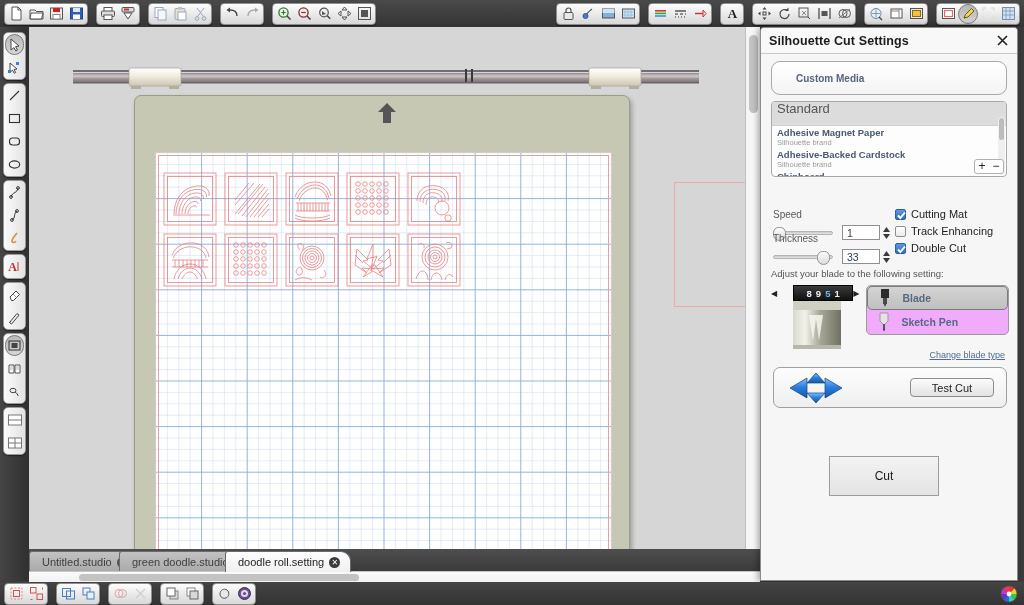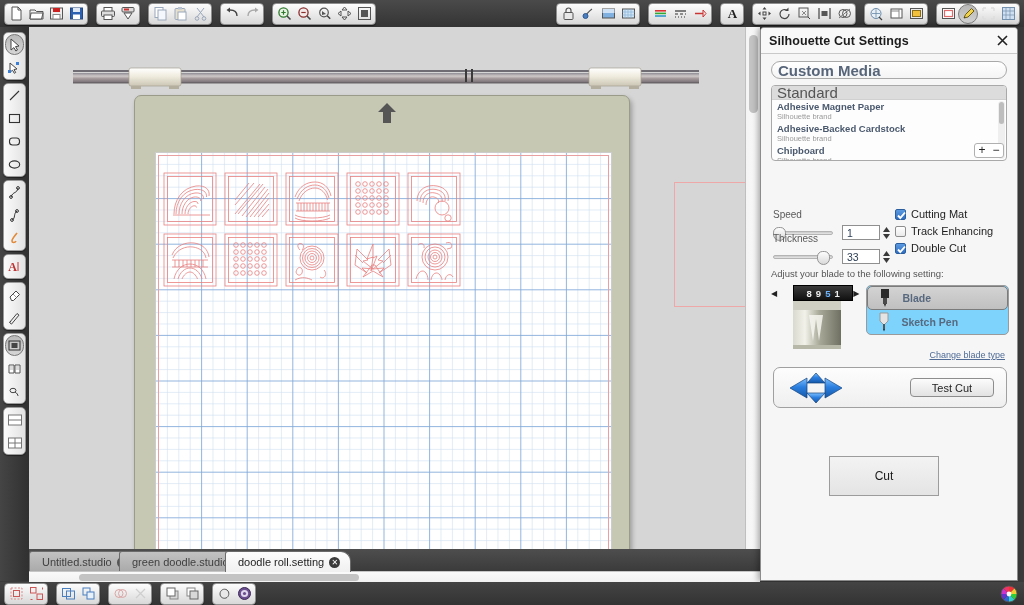--- a/index.html
+++ b/index.html
@@ -186,42 +186,42 @@
     letter-spacing: .1px;
   }
   #panel-close {
     position: absolute; right: 7px; top: 5px;
     width: 15px; height: 15px;
     display: flex; align-items: center; justify-content: center;
     cursor: default;
   }
   .media-field {
     margin: 7px 10px 0 10px;
-    height: 18px;
+    height: 34px;
     border: 1px solid #a9a9a9;
     border-radius: 9px;
     background: linear-gradient(#ffffff,#f4f4f4);
-    font-size: 15px; font-weight: bold;
+    font-size: 10px; font-weight: bold;
     color: #57657a;
     display: flex; align-items: center;
-    padding-left: 6px;
+    padding-left: 24px;
     cursor: default;
   }
   #media-list {
     position: relative;
     margin: 6px 10px 0 10px;
     height: 76px;
     border: 1px solid #a9a9a9;
     border-radius: 4px;
     background: #fdfdfd;
     overflow: hidden;
   }
   .ml-head {
-    height: 14px; background: #dcdcdc;
-    font-size: 15px; color: #555;
+    height: 24px; background: #dcdcdc;
+    font-size: 13px; color: #555;
     padding-left: 5px; line-height: 14px;
     border-bottom: 1px solid #d0d0d0;
   }
   .ml-item { padding: 2px 5px 1px 5px; cursor: default; }
   .ml-name { font-size: 9.5px; font-weight: bold; color: #4a596e; line-height: 10px; }
   .ml-sub { font-size: 7.5px; color: #9a9a9a; line-height: 9px; }
   #ml-scroll {
     position: absolute; right: 1px; top: 15px; width: 7px; height: 58px;
     background: #efefef; border-radius: 4px;
   }
@@ -284,21 +284,21 @@
     border: 1px solid #000;
     display: flex; align-items: center; justify-content: center;
     gap: 4px;
   }
   .dialnum { font-size: 9.5px; color: #f0f0f0; font-weight: bold; }
   .dialnum.on { color: #6fb6ff; }
   .dialarrow { color: #222; font-size: 8px; }
 
   .bt-box {
     width: 145px; border: 1px solid #9a9a9a; border-radius: 5px;
-    background: #7dd3fc; overflow: hidden;
+    background: #f0abfc; overflow: hidden;
   }
   .bt-item {
     height: 24px; display: flex; align-items: center; gap: 8px;
     padding-left: 8px; font-size: 10.5px; font-weight: bold; color: #58697f;
     cursor: default;
   }
   .bt-item.sel {
     background: linear-gradient(#d3d3d3,#c0c0c0);
     border: 1px solid #7b7b7b; border-radius: 5px;
   }

